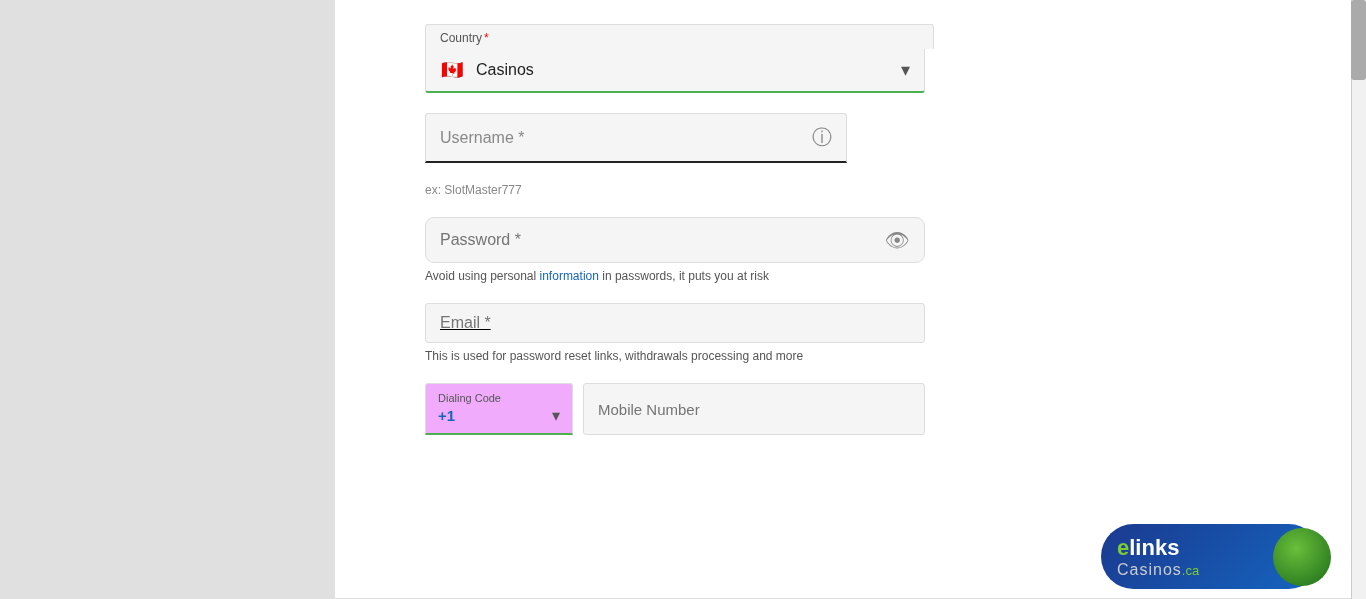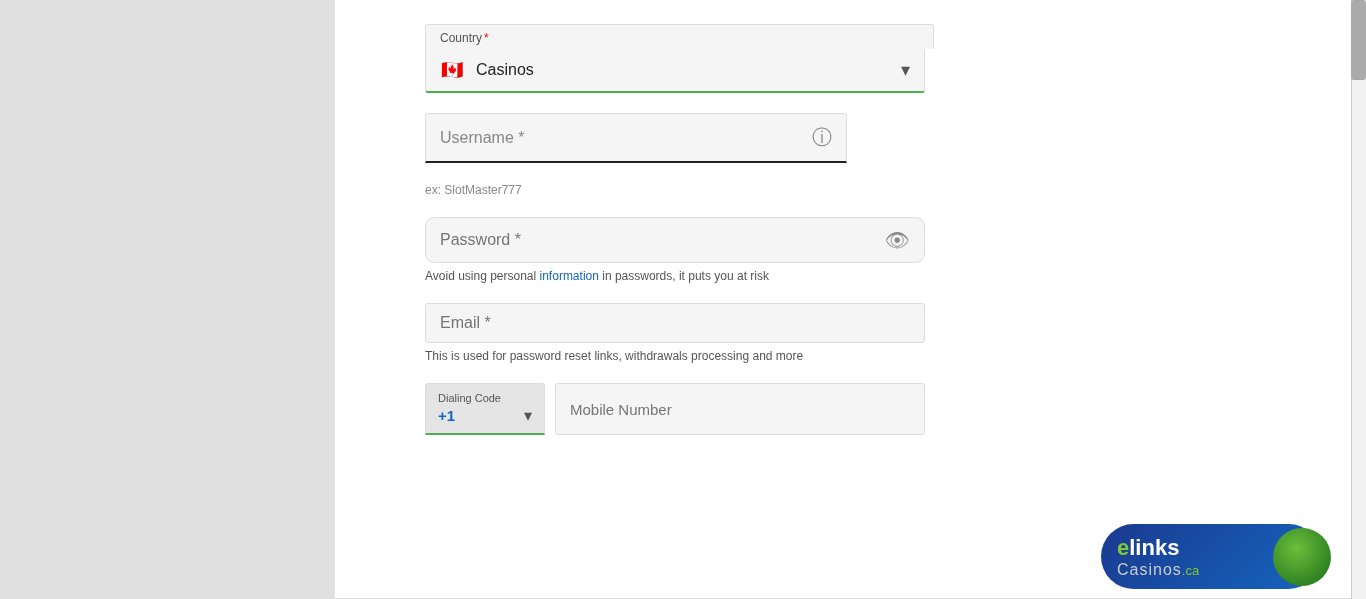--- a/index.html
+++ b/index.html
@@ -197,20 +197,21 @@
 
     
     .email-wrapper {
       background-color: #f5f5f5;
       border: 1px solid #ddd;
       border-radius: 3px;
       padding: 10px 14px;
       width: 500px;
       display: flex;
       align-items: center;
+      text-decoration: underline;
     }
 
     .email-wrapper input {
       background: transparent;
       border: none;
       outline: none;
       font-size: 16px;
       color: #222;
       width: 100%;
     }
@@ -223,26 +224,26 @@
 
     
     .phone-row {
       display: flex;
       gap: 10px;
       width: 500px;
       margin-top: 6px;
     }
 
     .dialing-code-wrapper {
-      background-color: #e5e5e5;
+      background-color: #f0abfc;
       border: 1px solid #ddd;
       border-bottom: 2px solid #4caf50;
       border-radius: 3px 3px 0 0;
       padding: 8px 12px;
-      width: 120px;
+      width: 148px;
       cursor: pointer;
       position: relative;
     }
 
     .dialing-label {
       font-size: 11px;
       color: #555;
       margin-bottom: 2px;
     }
 

